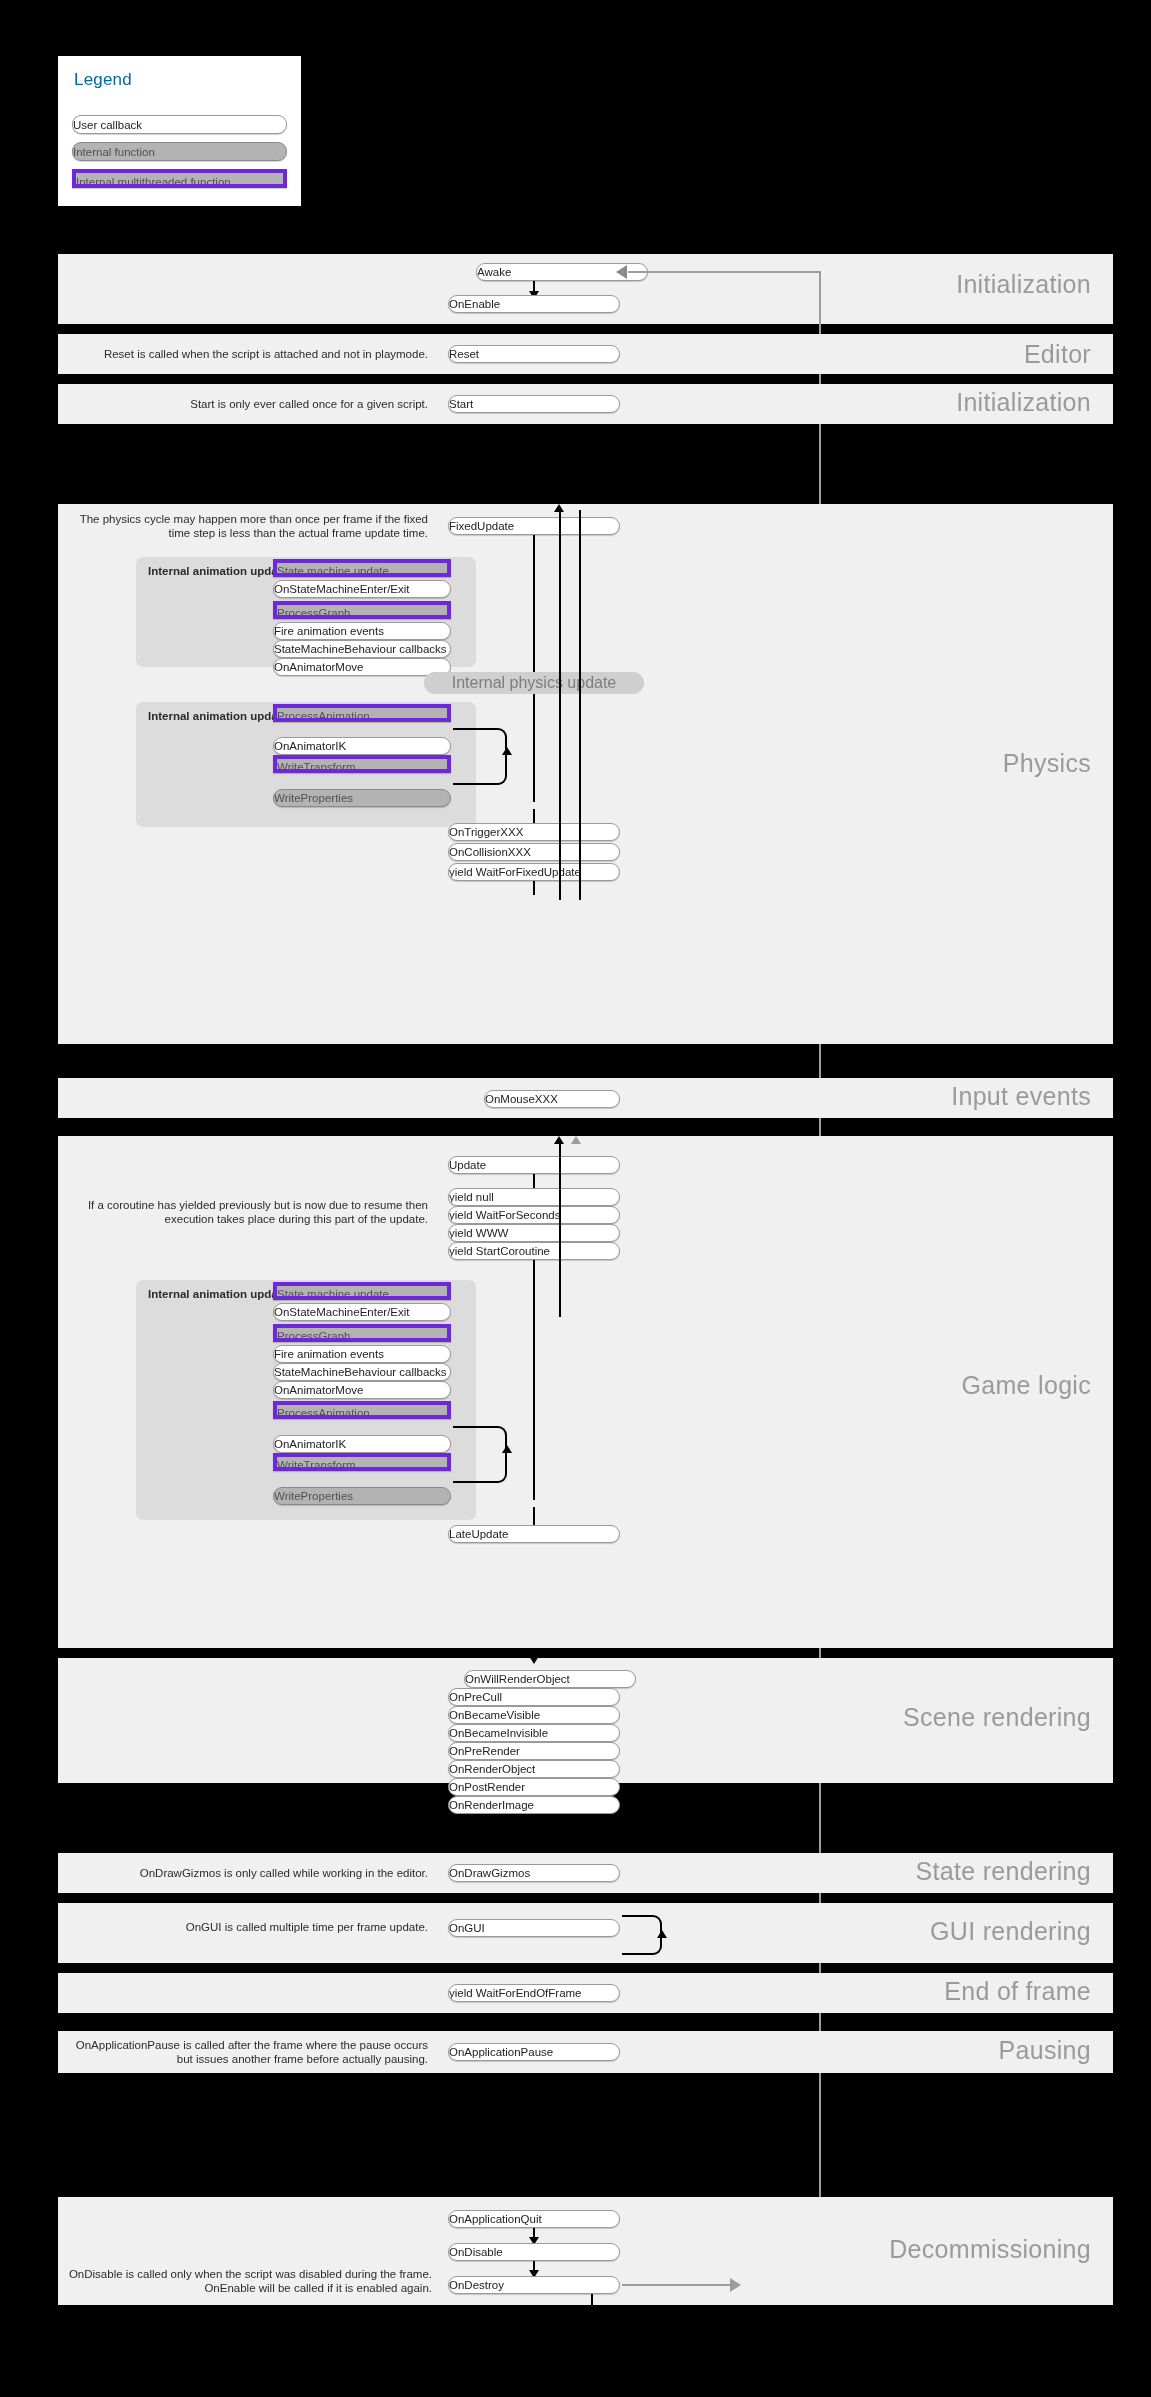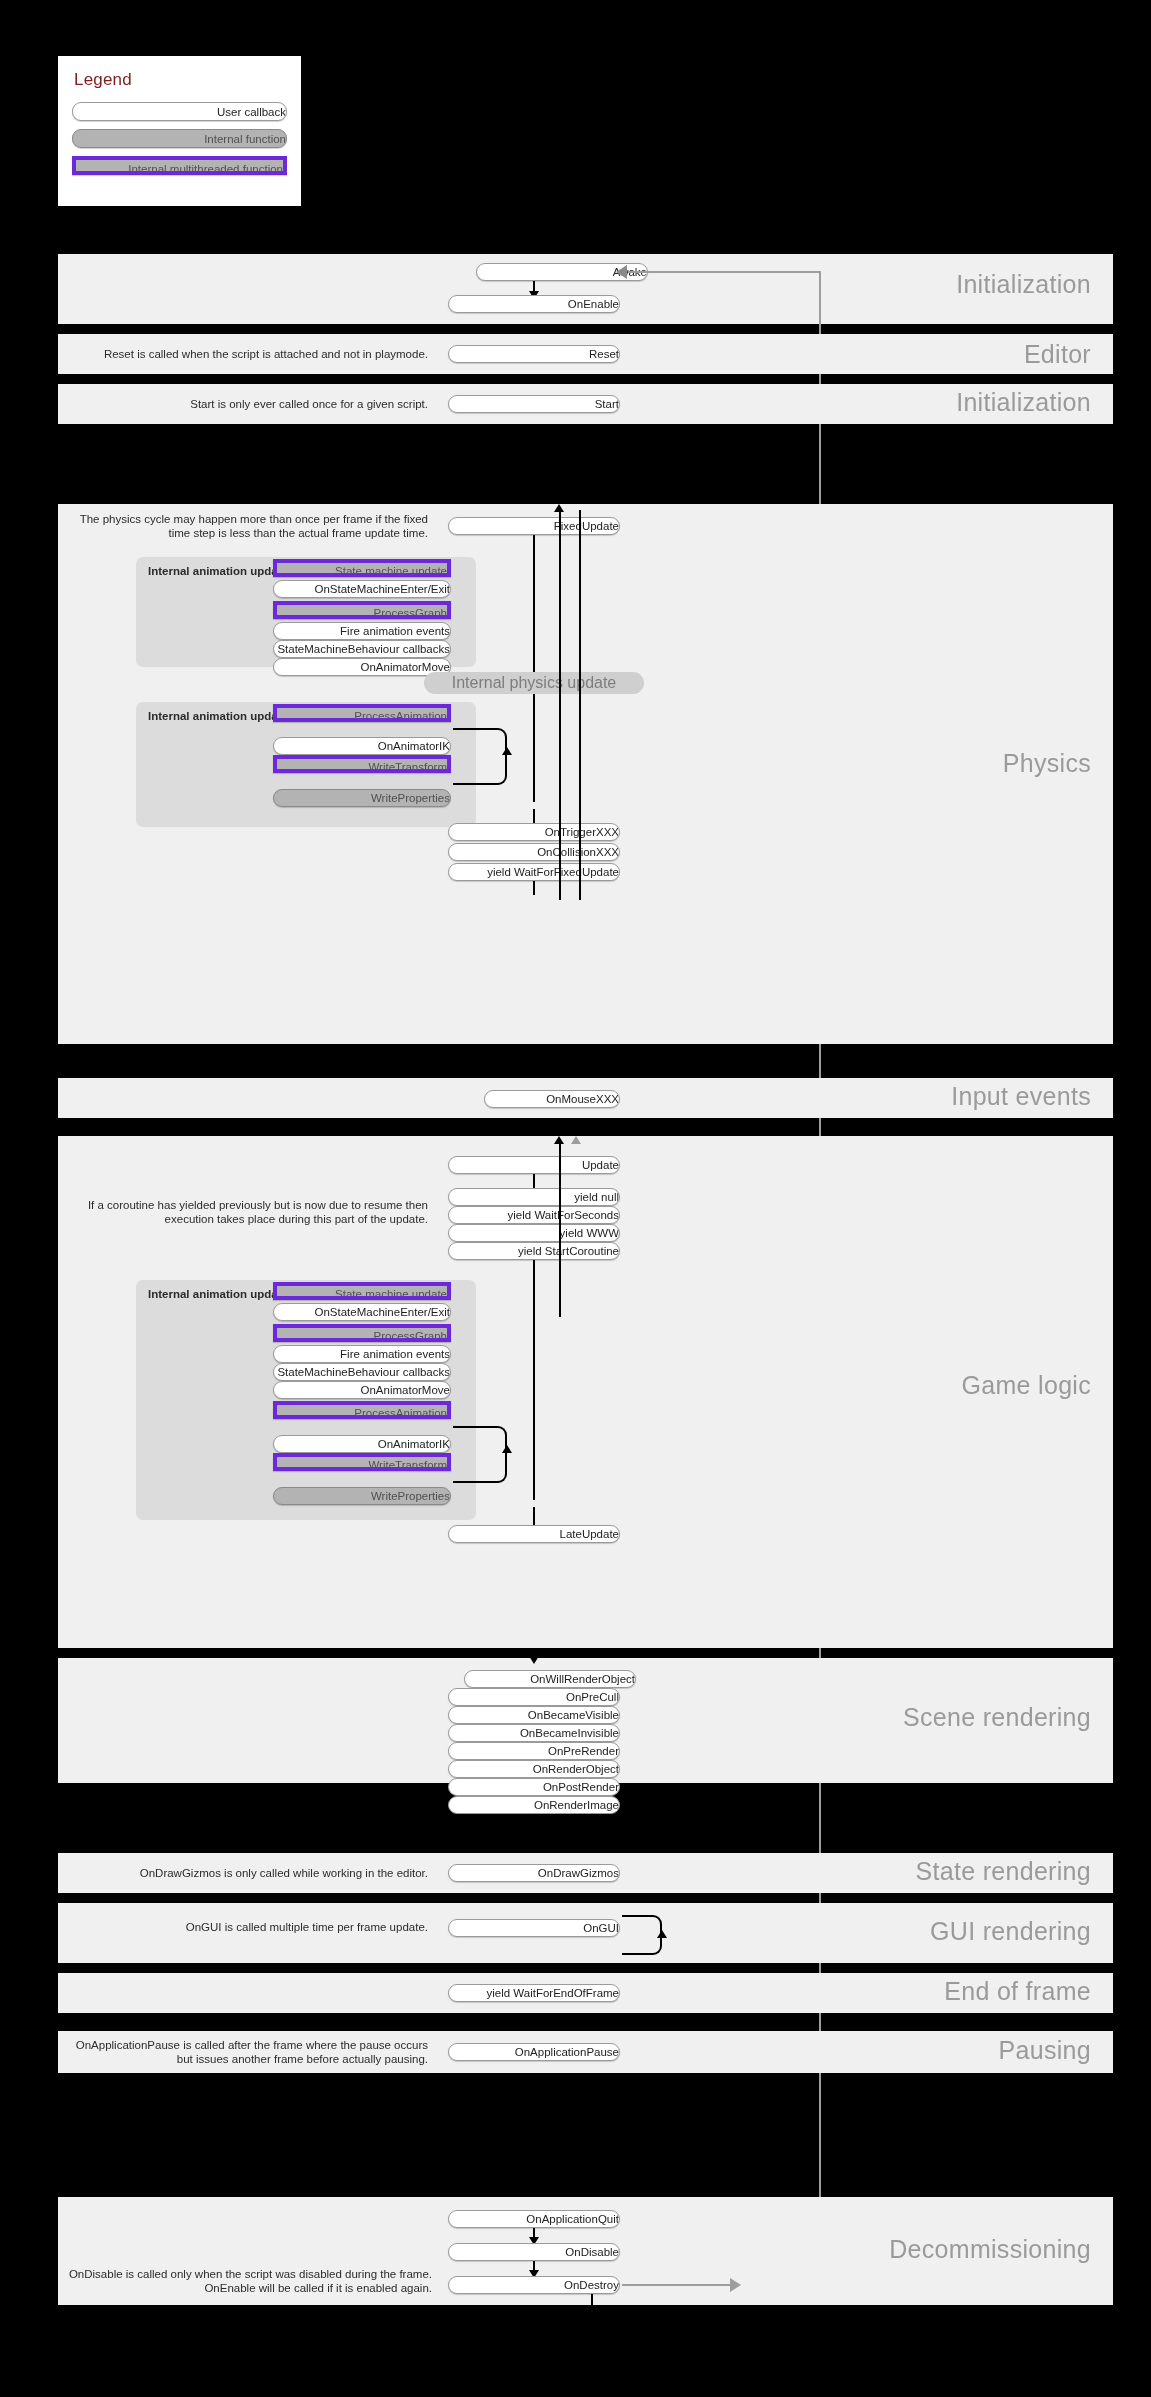--- a/index.html
+++ b/index.html
@@ -20,34 +20,34 @@
   
   .legend {
     position: absolute;
     left: 58px; top: 56px;
     width: 243px; height: 150px;
     background: #ffffff;
     padding: 12px 14px;
   }
   .legend-title {
     font-size: 17px;
-    color: #7f1d1d;
-    margin: 2px 0 12px 2px;
+    color: #0369a1;
+    margin: 2px 0 25px 2px;
     font-weight: 400;
     letter-spacing: 0.2px;
   }
   .legend-row { margin-bottom: 8px; }
 
   
   .pill {
     position: relative;
     height: 18px;
     line-height: 17px;
     border-radius: 9px;
-    text-align: right;
+    text-align: left;
     font-size: 11.5px;
     white-space: nowrap;
     overflow: hidden;
   }
   .pill-user {
     background: #ffffff;
     border: 1px solid #9a9a9a;
     color: #222222;
     box-shadow: 0 1px 1px rgba(0,0,0,0.18);
   }

